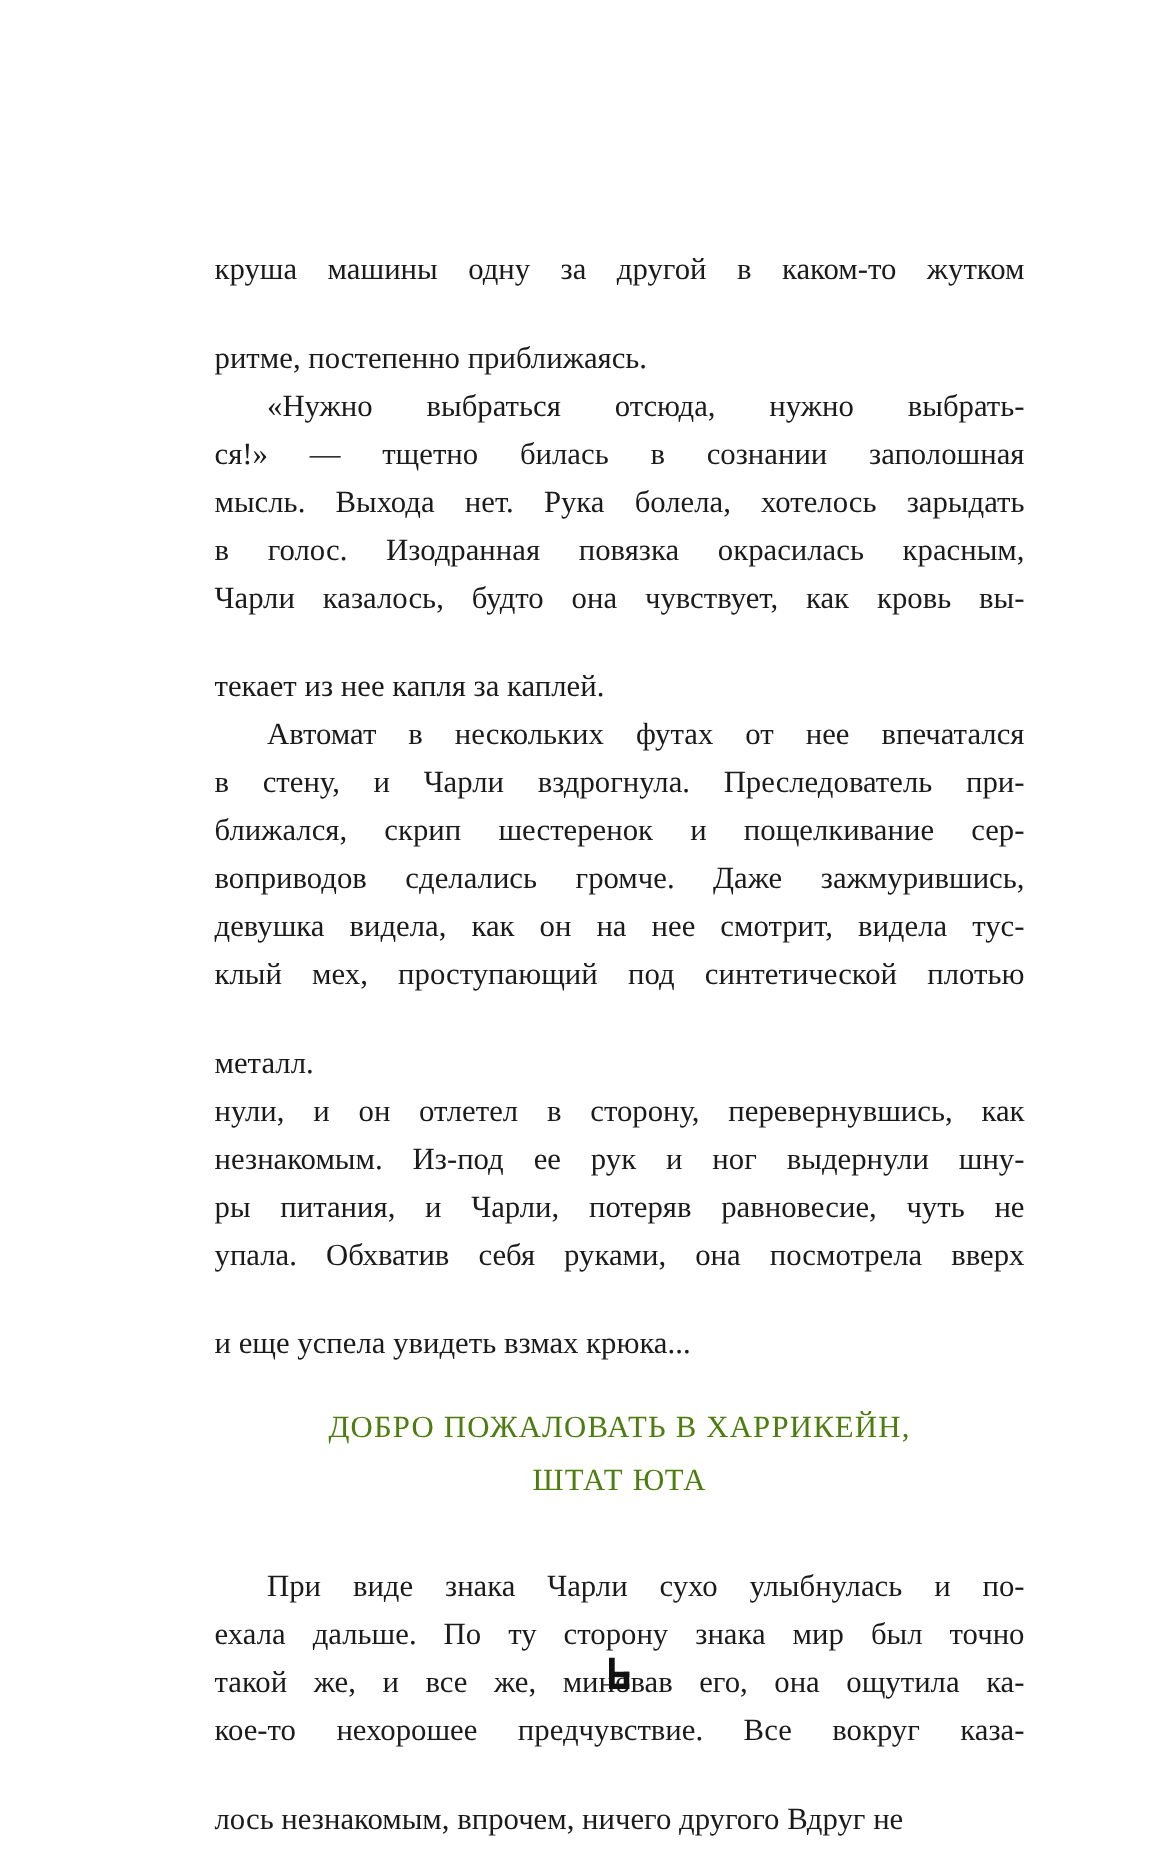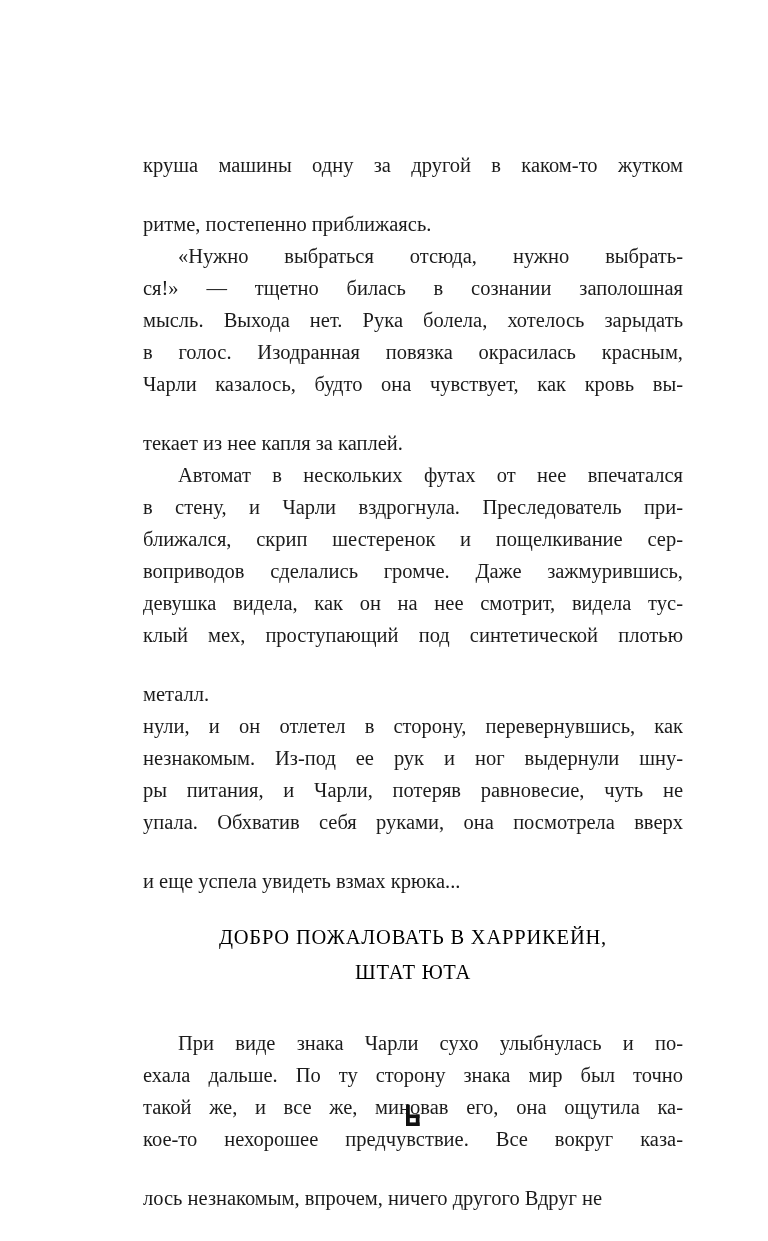--- a/index.html
+++ b/index.html
@@ -12,21 +12,21 @@
     font-family: "Liberation Serif", "DejaVu Serif", serif;
   }
   .book-page {
     position: absolute;
     inset: 0;
     background: #ffffff;
   }
   .text-column {
     position: absolute;
     left: 143px;
-    top: 149px;
+    top: 164px;
     width: 540px;
     color: #1b1b1b;
     font-size: 20.5px;
     line-height: 32px;
   }
   .paragraph { margin: 0; }
   .paragraph .line {
     text-align: justify;
     text-align-last: justify;
   }
@@ -36,21 +36,21 @@
   }
   .paragraph .line.indent {
     text-indent: 35px;
   }
   .heading {
     text-align: center;
     margin: 23px 0 37px 0;
     line-height: 35px;
     letter-spacing: 0.8px;
     font-size: 20.5px;
-    color: #000000;
+    color: #4d7c0f;
   }
   .heading .line { text-align: center; }
   .page-number {
     position: absolute;
     left: 143px;
     top: 1105px;
     width: 540px;
     display: flex;
     justify-content: center;
     align-items: flex-start;

